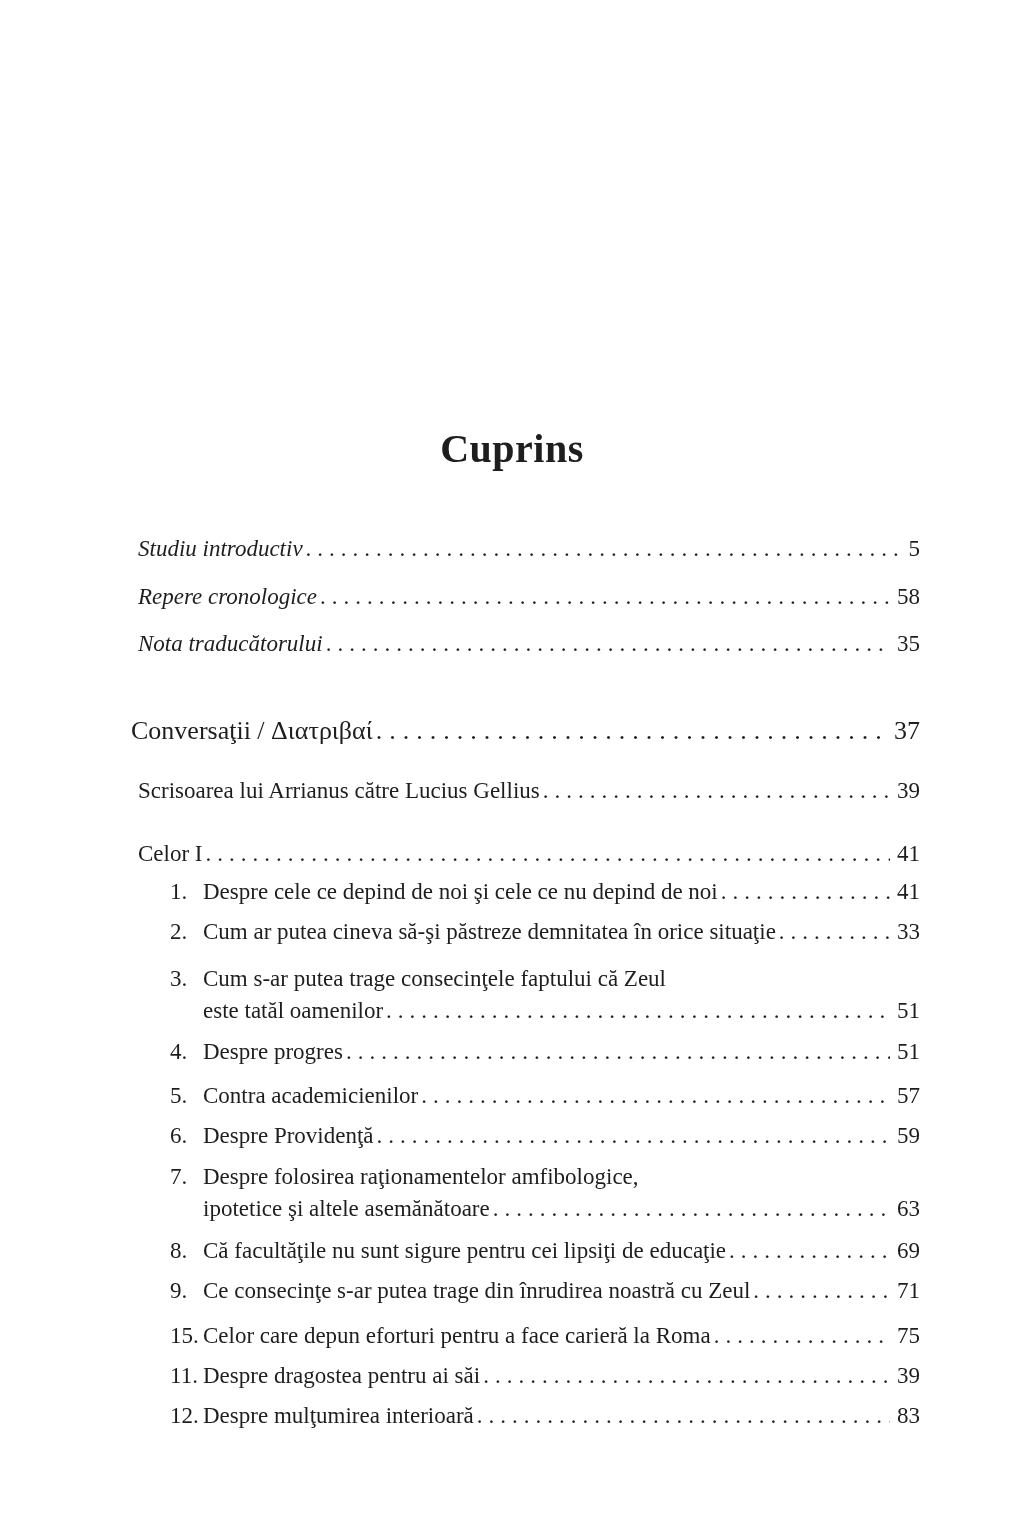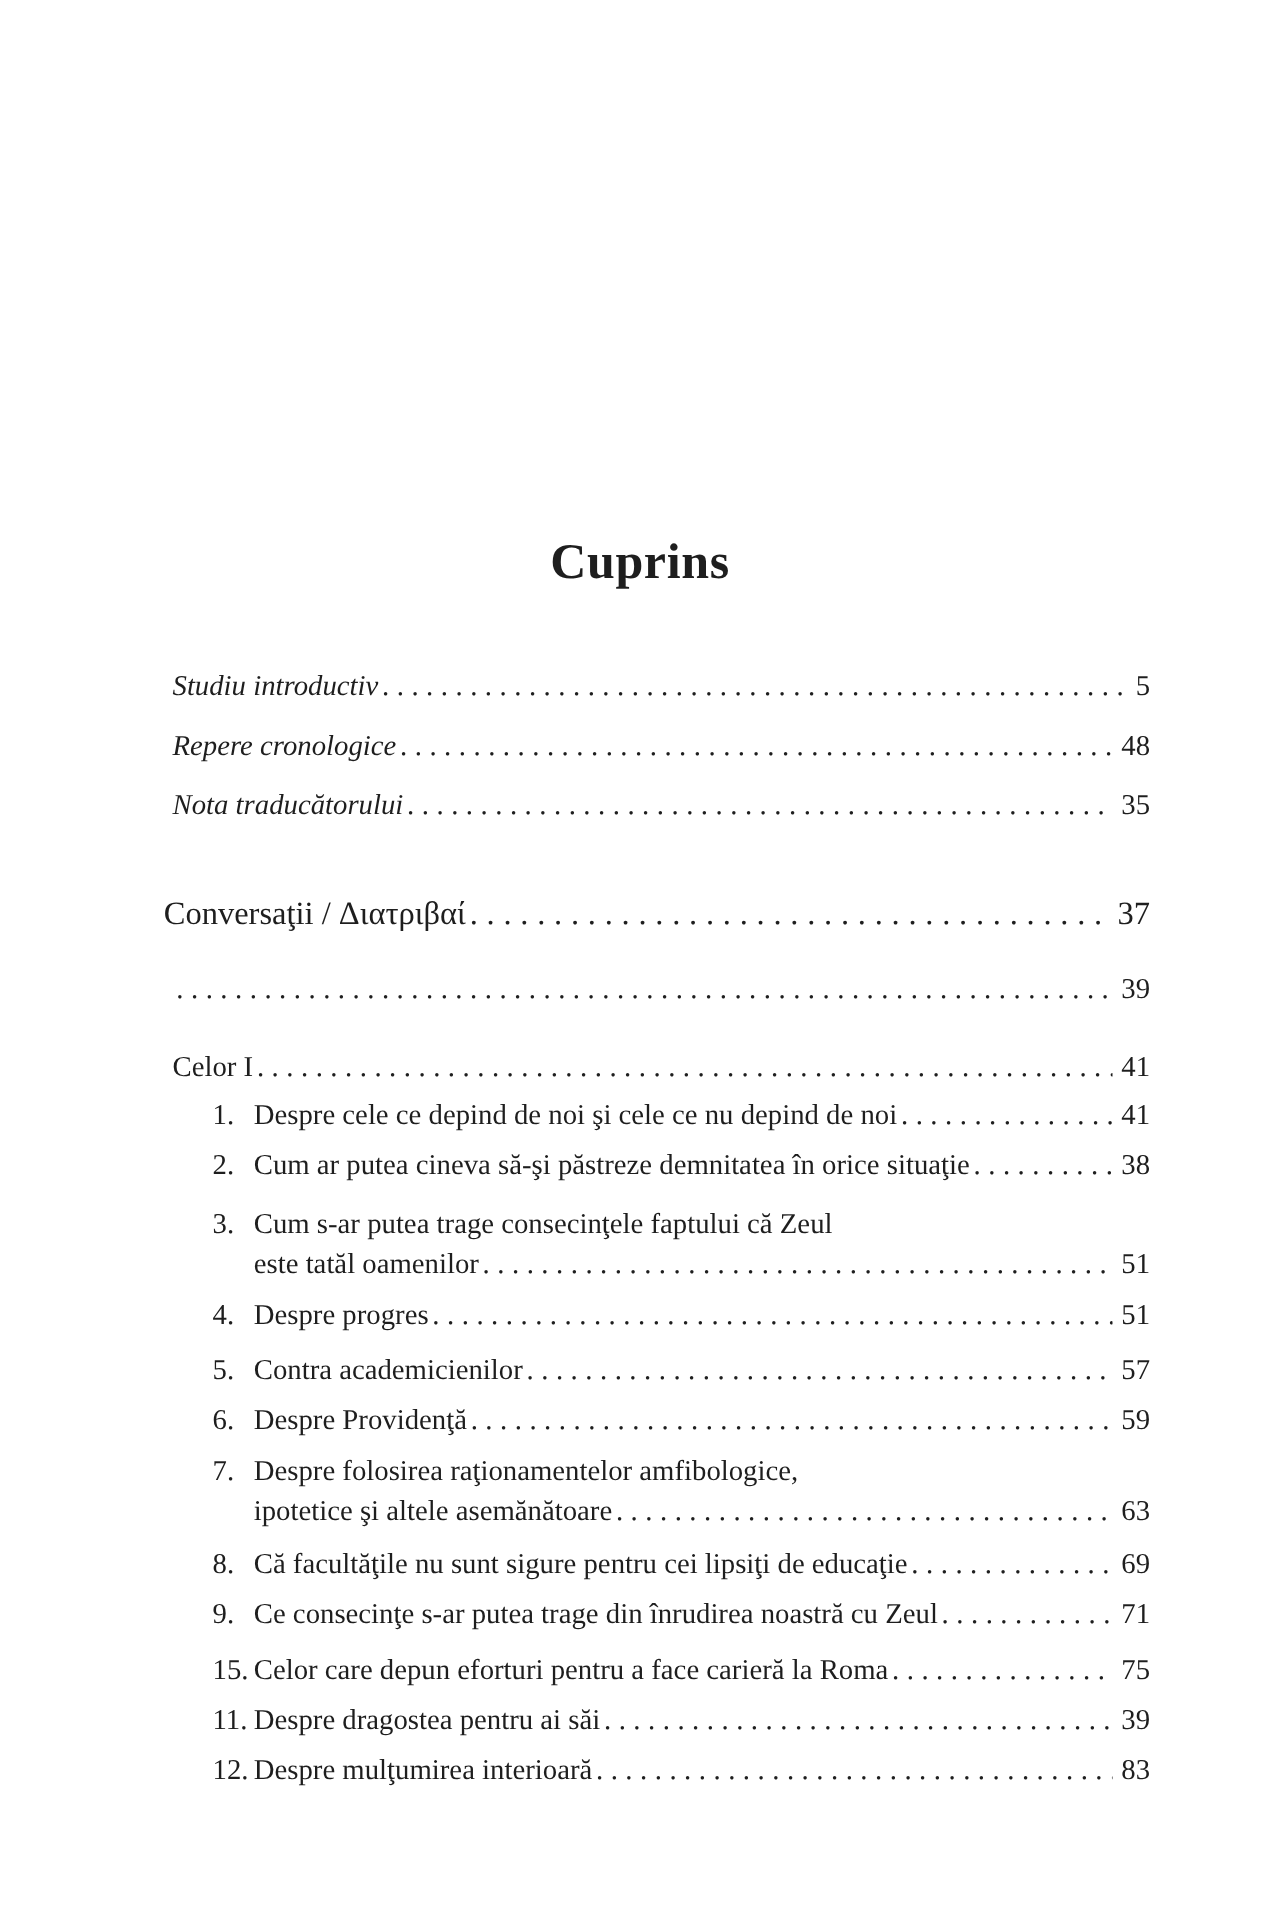--- a/index.html
+++ b/index.html
@@ -87,35 +87,36 @@
   <h1 class="page-title">Cuprins</h1>
 
   <div class="toc-row italic" style="top:537px">
     <span class="entry-label">Studiu introductiv</span>
     <span class="dot-leader"></span>
     <span class="page-num">5</span>
   </div>
   <div class="toc-row italic" style="top:585px">
     <span class="entry-label">Repere cronologice</span>
     <span class="dot-leader"></span>
-    <span class="page-num">48</span>
+    <span class="page-num">58</span>
   </div>
   <div class="toc-row italic" style="top:632px">
     <span class="entry-label">Nota traducătorului</span>
     <span class="dot-leader"></span>
     <span class="page-num">35</span>
   </div>
 
   <div class="toc-row section-row" style="top:718px">
     <span class="entry-label">Conversaţii / Διατριβαί</span>
     <span class="dot-leader"></span>
     <span class="page-num">37</span>
   </div>
 
   <div class="toc-row" style="top:779px">
+    <span class="entry-label">Scrisoarea lui Arrianus către Lucius Gellius</span>
     <span class="dot-leader"></span>
     <span class="page-num">39</span>
   </div>
 
   <div class="toc-row" style="top:842px">
     <span class="entry-label">Celor I</span>
     <span class="dot-leader"></span>
     <span class="page-num">41</span>
   </div>
 
@@ -123,21 +124,21 @@
     <span class="chapter-num">1.</span>
     <span class="entry-label">Despre cele ce depind de noi şi cele ce nu depind de noi</span>
     <span class="dot-leader"></span>
     <span class="page-num">41</span>
   </div>
 
   <div class="toc-row chapter-row" style="top:920px">
     <span class="chapter-num">2.</span>
     <span class="entry-label">Cum ar putea cineva să-şi păstreze demnitatea în orice situaţie</span>
     <span class="dot-leader"></span>
-    <span class="page-num">38</span>
+    <span class="page-num">33</span>
   </div>
 
   <div class="toc-row chapter-row" style="top:967px">
     <span class="chapter-num">3.</span>
     <span class="entry-label">Cum s-ar putea trage consecinţele faptului că Zeul</span>
   </div>
   <div class="toc-row continuation-row" style="top:999px">
     <span class="entry-label">este tatăl oamenilor</span>
     <span class="dot-leader"></span>
     <span class="page-num">51</span>

